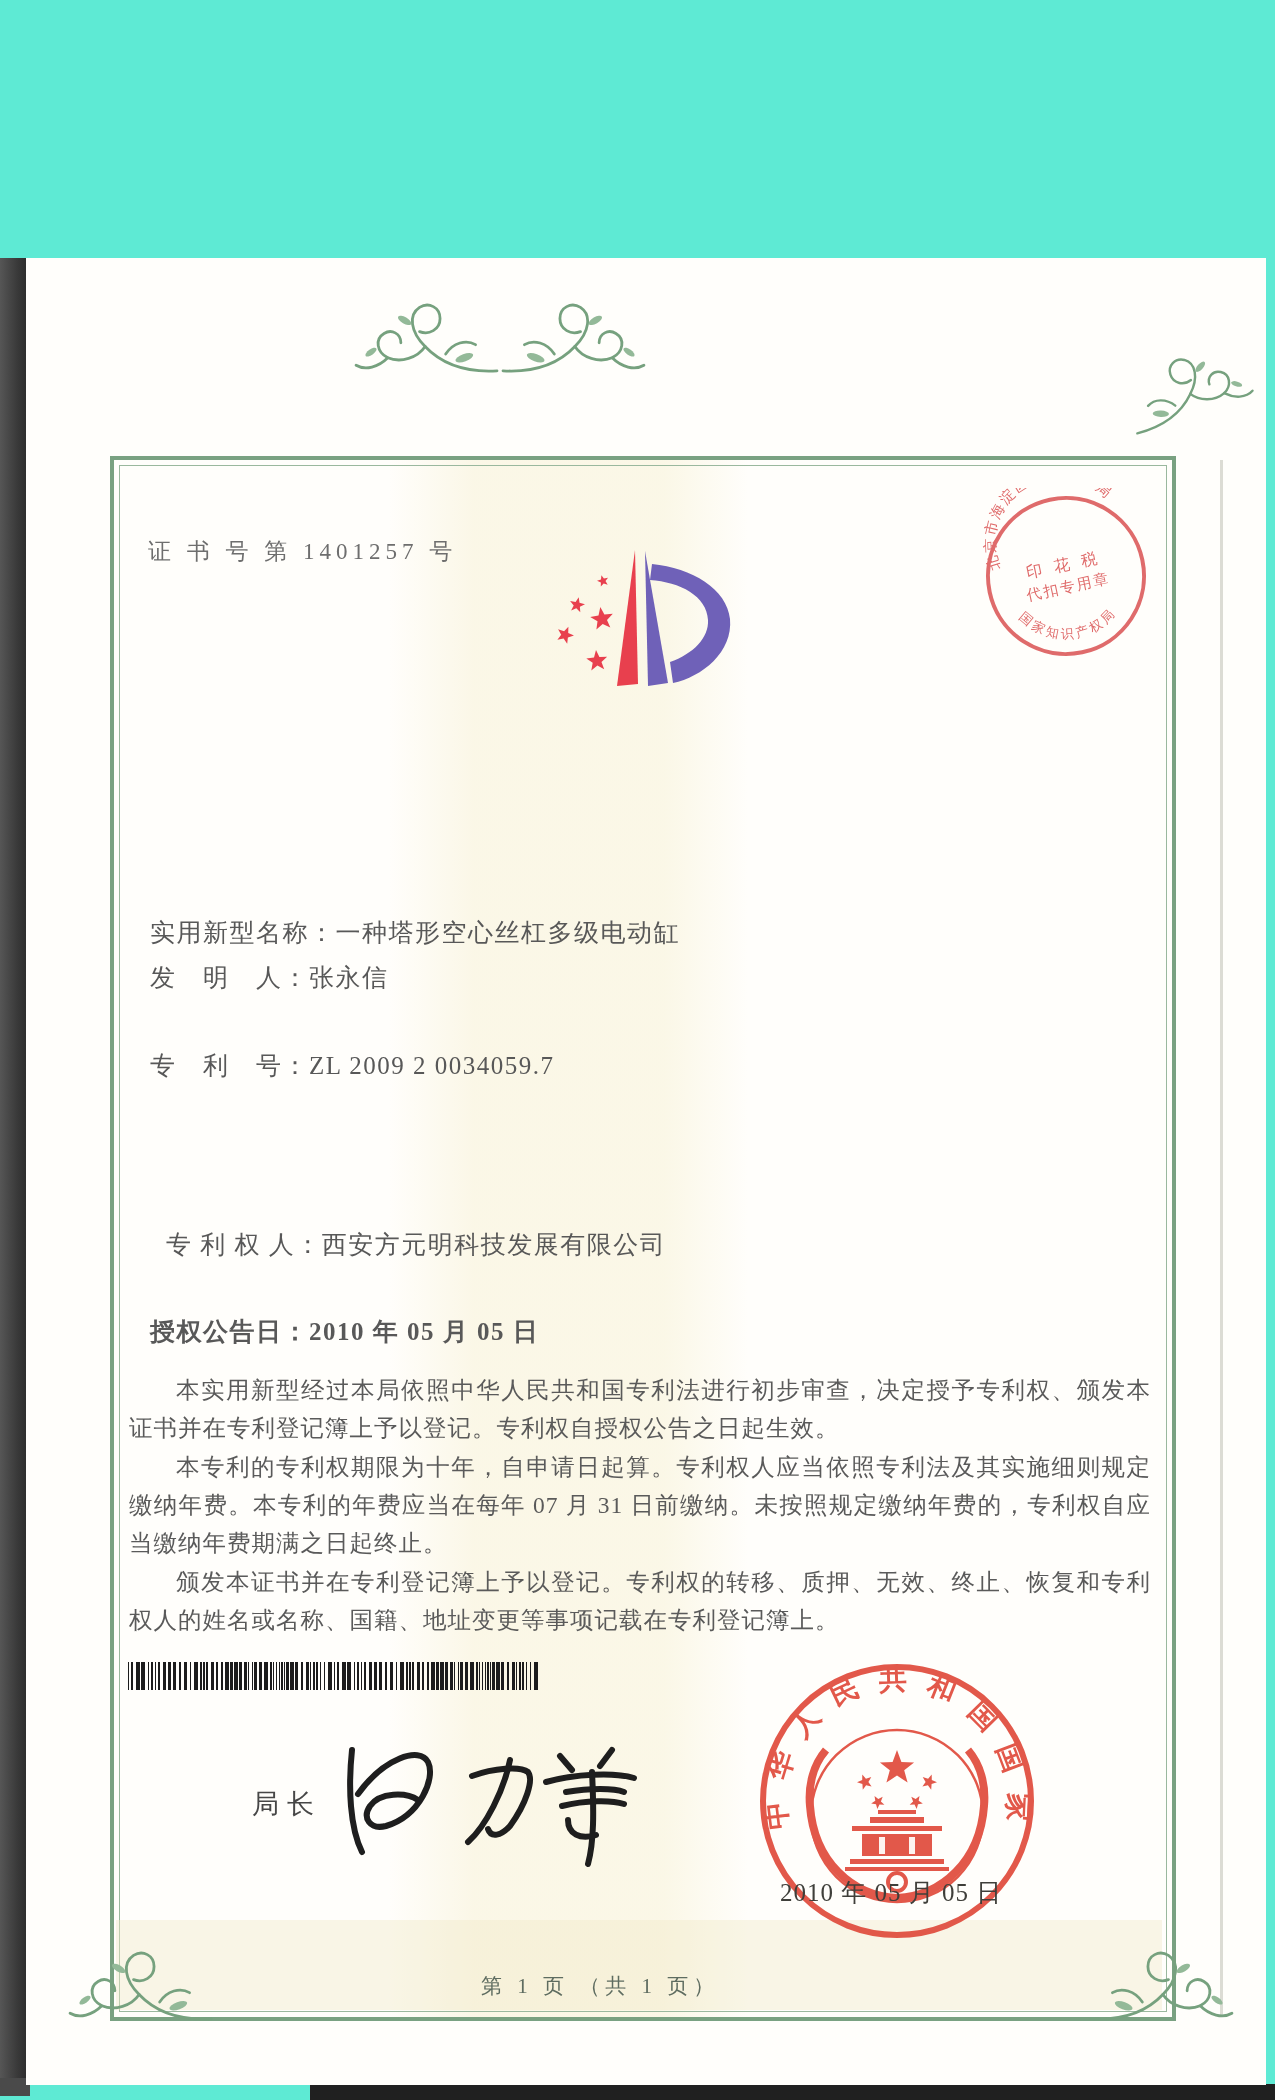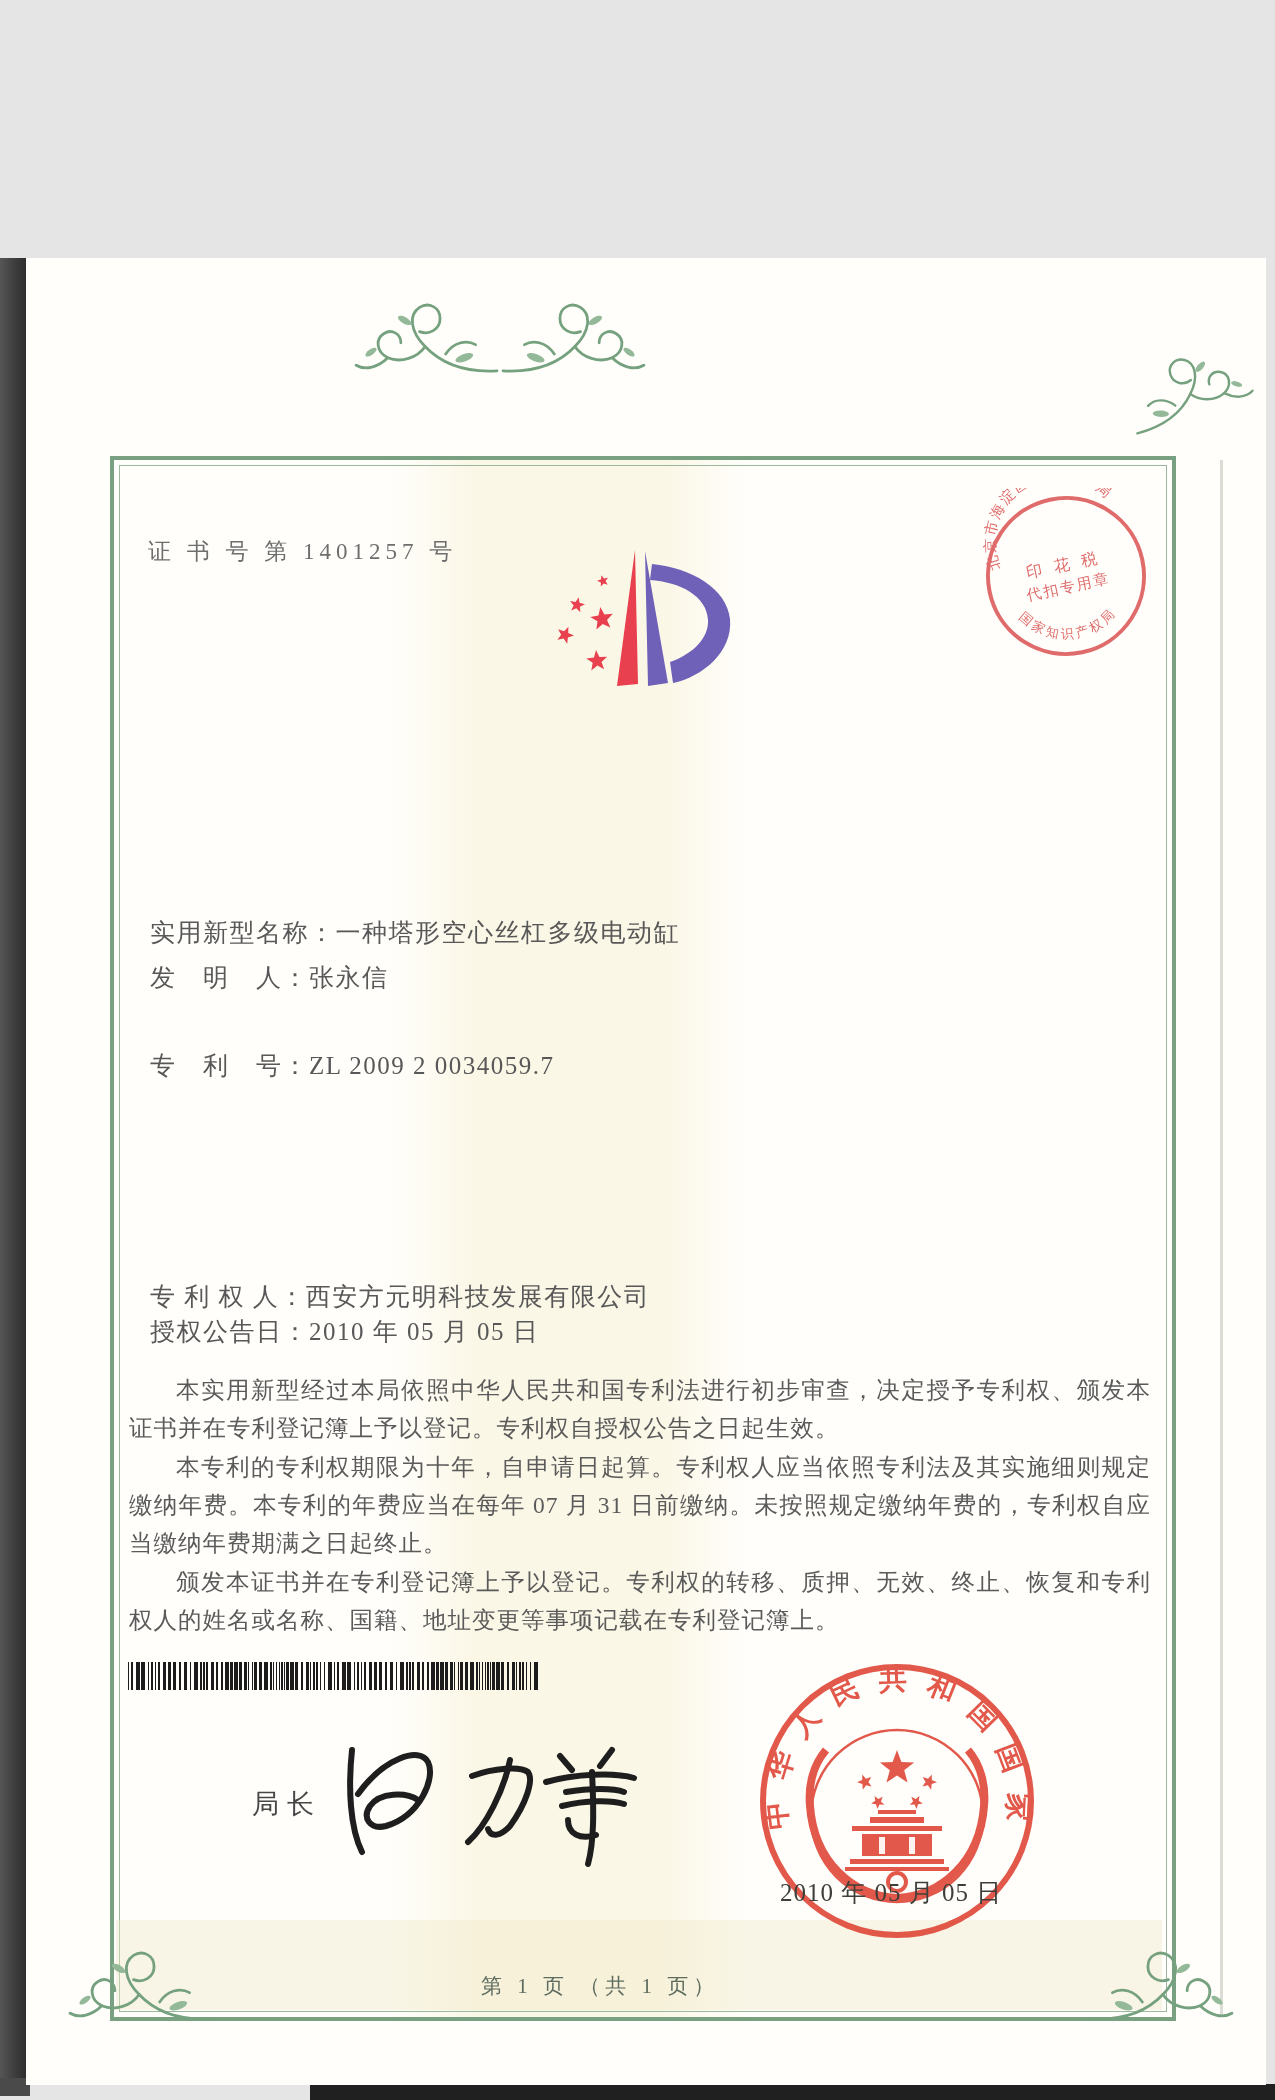--- a/index.html
+++ b/index.html
@@ -1,16 +1,16 @@
 <!DOCTYPE html>
 <html><head>
 <meta charset="utf-8">
 <style>
   html,body{margin:0;padding:0;background:#ffffff;}
-  #stage{position:relative;width:1275px;height:2100px;background:#e5e5e5;overflow:hidden;
+  #stage{position:relative;width:1275px;height:2100px;background:#5eead4;overflow:hidden;
          font-family:"Liberation Serif","DejaVu Serif",serif;}
   
   .scan-left-strip{position:absolute;left:0;top:258px;width:26px;height:1834px;
       background:linear-gradient(90deg,#565656,#383838 70%,#2e2e2e);}
   .scan-bottom-strip{position:absolute;left:310px;top:2084px;width:965px;height:16px;background:#202020;}
   .scan-corner-smudge{position:absolute;left:0;top:2078px;width:30px;height:18px;background:#4a4a4a;}
   .paper{position:absolute;left:26px;top:258px;width:1240px;height:1827px;background:#fffefb;}
   .paper-edge{position:absolute;left:1220px;top:460px;width:3px;height:1556px;background:#dcdcd4;}
   
   .frame{position:absolute;left:110px;top:456px;width:1058px;height:1557px;
@@ -20,21 +20,21 @@
   .frame-bottom-tint{position:absolute;left:116px;top:1920px;width:1046px;height:90px;
          background:rgba(240,233,200,.42);}
   .ornament{position:absolute;color:#76a17e;}
   
   .cert-no{position:absolute;left:148px;top:536px;font-size:23px;color:#6e6e6e;letter-spacing:5px;}
   .logo-box{position:absolute;left:540px;top:534px;width:200px;height:164px;}
   .tax-stamp{position:absolute;left:978px;top:488px;width:176px;height:176px;opacity:.92;}
   .title{position:absolute;left:110px;top:700px;width:1058px;text-align:center;
          font-size:58px;font-weight:700;color:#3d3d3d;letter-spacing:12px;}
   .field{position:absolute;left:150px;font-size:25px;color:#585858;letter-spacing:1.5px;white-space:nowrap;}
-  .f0{top:916px;} .f1{top:961px;} .f2{top:1049px;text-align:right;} .f3{top:1140px;} .f4{top:1280px;} .f5{top:1315px;}
+  .f0{top:916px;} .f1{top:961px;} .f2{top:1049px;text-align:right;} .f3{top:1140px;} .f4{top:1228px;margin-left:16px;} .f5{top:1315px;font-weight:bold;}
   .body-text{position:absolute;left:128px;top:1370px;width:1024px;font-size:23.5px;line-height:38px;
          color:#5a5a5a;text-align:justify;letter-spacing:1px;}
   .body-text p{margin:1px;text-indent:2em;}
   .barcode{position:absolute;left:128px;top:1662px;width:418px;height:28px;}
   .director-row{position:absolute;left:252px;top:1786px;font-size:27px;color:#474747;letter-spacing:8px;}
   .signature{position:absolute;left:322px;top:1728px;width:330px;height:160px;}
   .office-seal{position:absolute;left:752px;top:1656px;width:290px;height:290px;opacity:.92;}
   .seal-date{position:absolute;left:780px;top:1876px;width:220px;text-align:center;
          font-size:25px;color:#3f3f3a;letter-spacing:1px;z-index:5;white-space:nowrap;}
   .footer-page{position:absolute;left:170px;top:1972px;width:860px;text-align:center;

